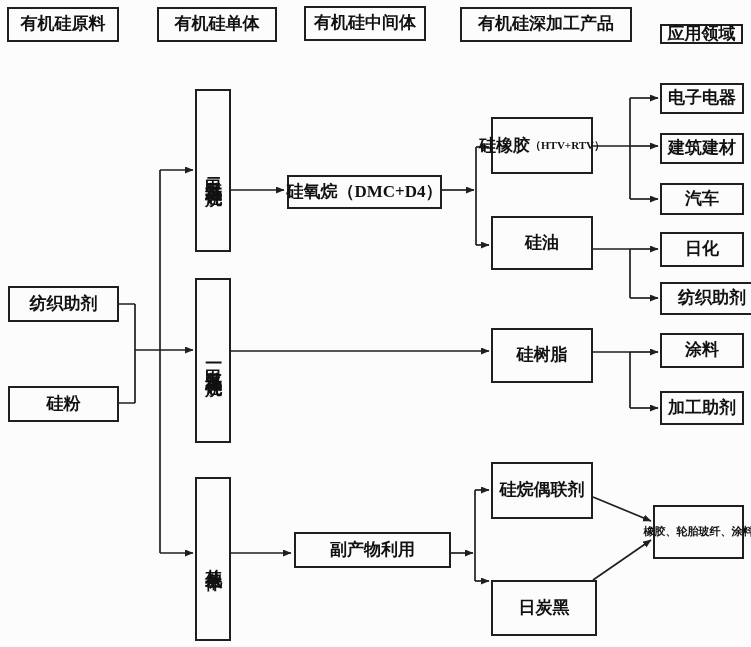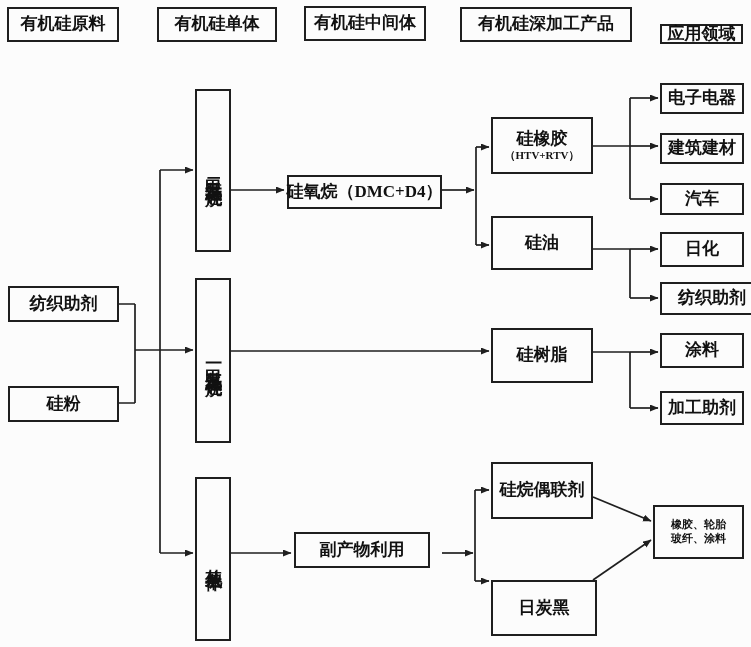--- a/index.html
+++ b/index.html
@@ -26,21 +26,21 @@
     line-height:1.2;
     z-index:2;
     white-space:nowrap;
   }
   .vbox span{
     writing-mode:vertical-rl;
     text-orientation:upright;
     letter-spacing:2px;
     white-space:nowrap;
   }
-  .two-line{flex-direction:column;line-height:1.25;}
+  .two-line{flex-direction:row;line-height:1.25;}
   .sub{font-size:11px;}
 </style>
 </head>
 <body>
 
 <div class="canvas">
 
   <svg class="connectors" width="751" height="647" viewBox="0 0 751 647">
     <defs>
       <marker id="arw" markerWidth="9" markerHeight="8" refX="8" refY="3.5" orient="auto" markerUnits="userSpaceOnUse">
@@ -104,21 +104,21 @@
     <span>二甲基二氯硅烷</span>
   </div>
   <div class="box vbox" style="left:195px;top:278px;width:36px;height:165px">
     <span>一甲基三氯硅烷</span>
   </div>
   <div class="box vbox" style="left:195px;top:477px;width:36px;height:164px">
     <span>其他单体</span>
   </div>
 
   <div class="box" style="left:287px;top:175px;width:155px;height:34px">硅氧烷（DMC+D4）</div>
-  <div class="box" style="left:294px;top:532px;width:136px;height:36px">副产物利用</div>
+  <div class="box" style="left:294px;top:532px;width:157px;height:36px">副产物利用</div>
 
   <div class="box two-line" style="left:491px;top:117px;width:102px;height:57px">
     <span>硅橡胶</span>
     <span class="sub">（HTV+RTV）</span>
   </div>
   <div class="box" style="left:491px;top:216px;width:102px;height:54px">硅油</div>
   <div class="box" style="left:491px;top:328px;width:102px;height:55px">硅树脂</div>
   <div class="box" style="left:491px;top:462px;width:102px;height:57px">硅烷偶联剂</div>
   <div class="box" style="left:491px;top:580px;width:106px;height:56px">日炭黑</div>
 

